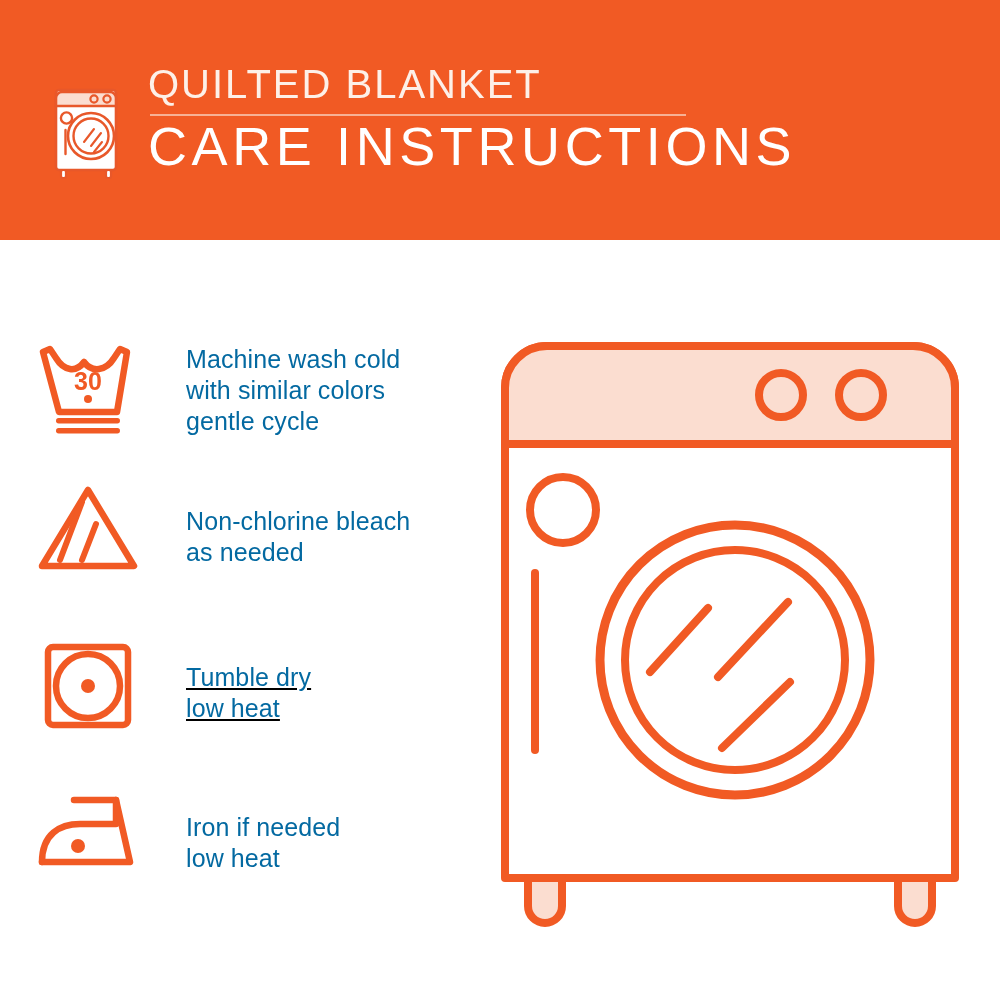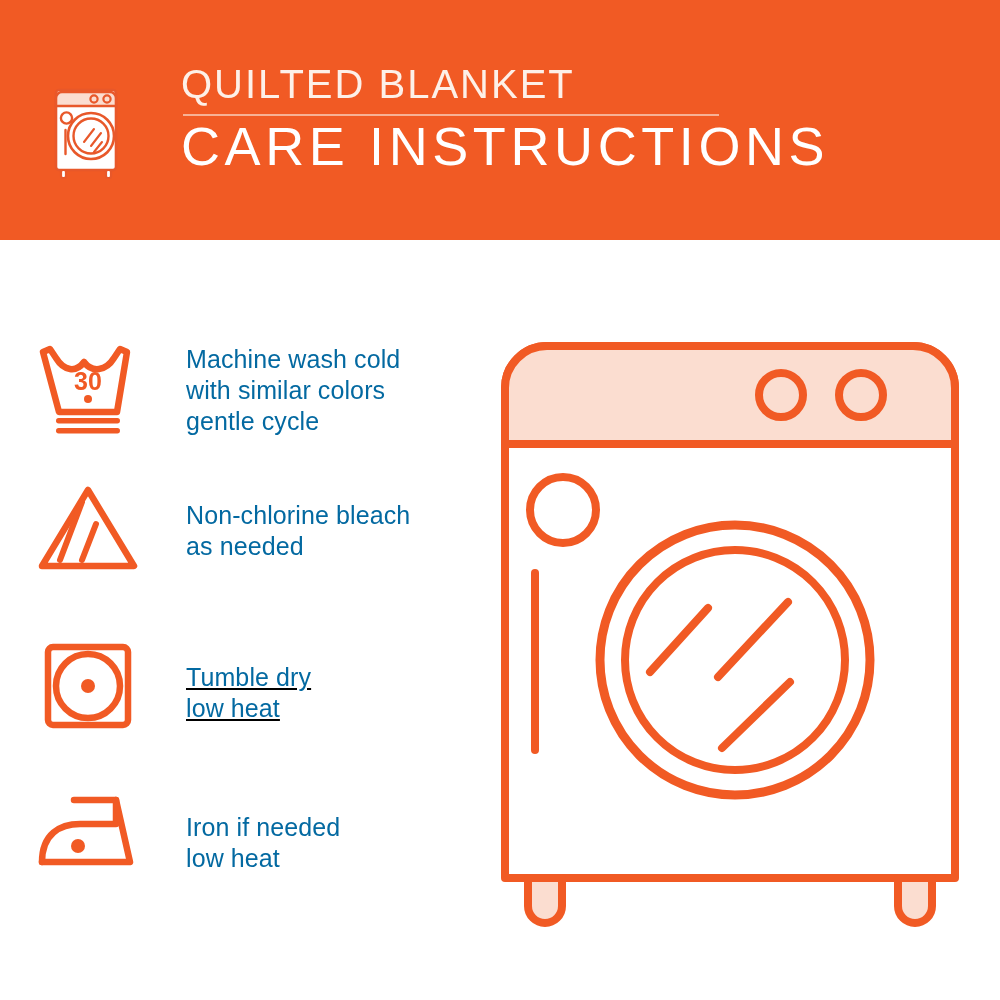--- a/index.html
+++ b/index.html
@@ -24,21 +24,20 @@
     width: 1000px;
     height: 240px;
     background: #F15A24;
   }
   .header-inner {
     position: absolute;
     left: 44px;
     top: 62px;
     display: flex;
     align-items: flex-start;
-    gap: 33px;
   }
   .logo-icon {
     width: 82px;
     height: 112px;
     flex: 0 0 auto;
     margin-top: 6px;
   }
   .title-block {
     margin-left: 22px;
     display: flex;
@@ -74,21 +73,21 @@
     top: 240px;
     width: 480px;
   }
   .care-row {
     position: absolute;
     left: 34px;
     display: flex;
     align-items: flex-start;
   }
   .care-row.r0 { top: 100px; }
-  .care-row.r1 { top: 242px; }
+  .care-row.r1 { top: 242px; align-items: center; }
   .care-row.r2 { top: 400px; text-decoration: underline; }
   .care-row.r3 { top: 548px; }
 
   .sym-wrap {
     flex: 0 0 auto;
     width: 120px;
     display: flex;
     justify-content: flex-start;
     align-items: flex-start;
   }

